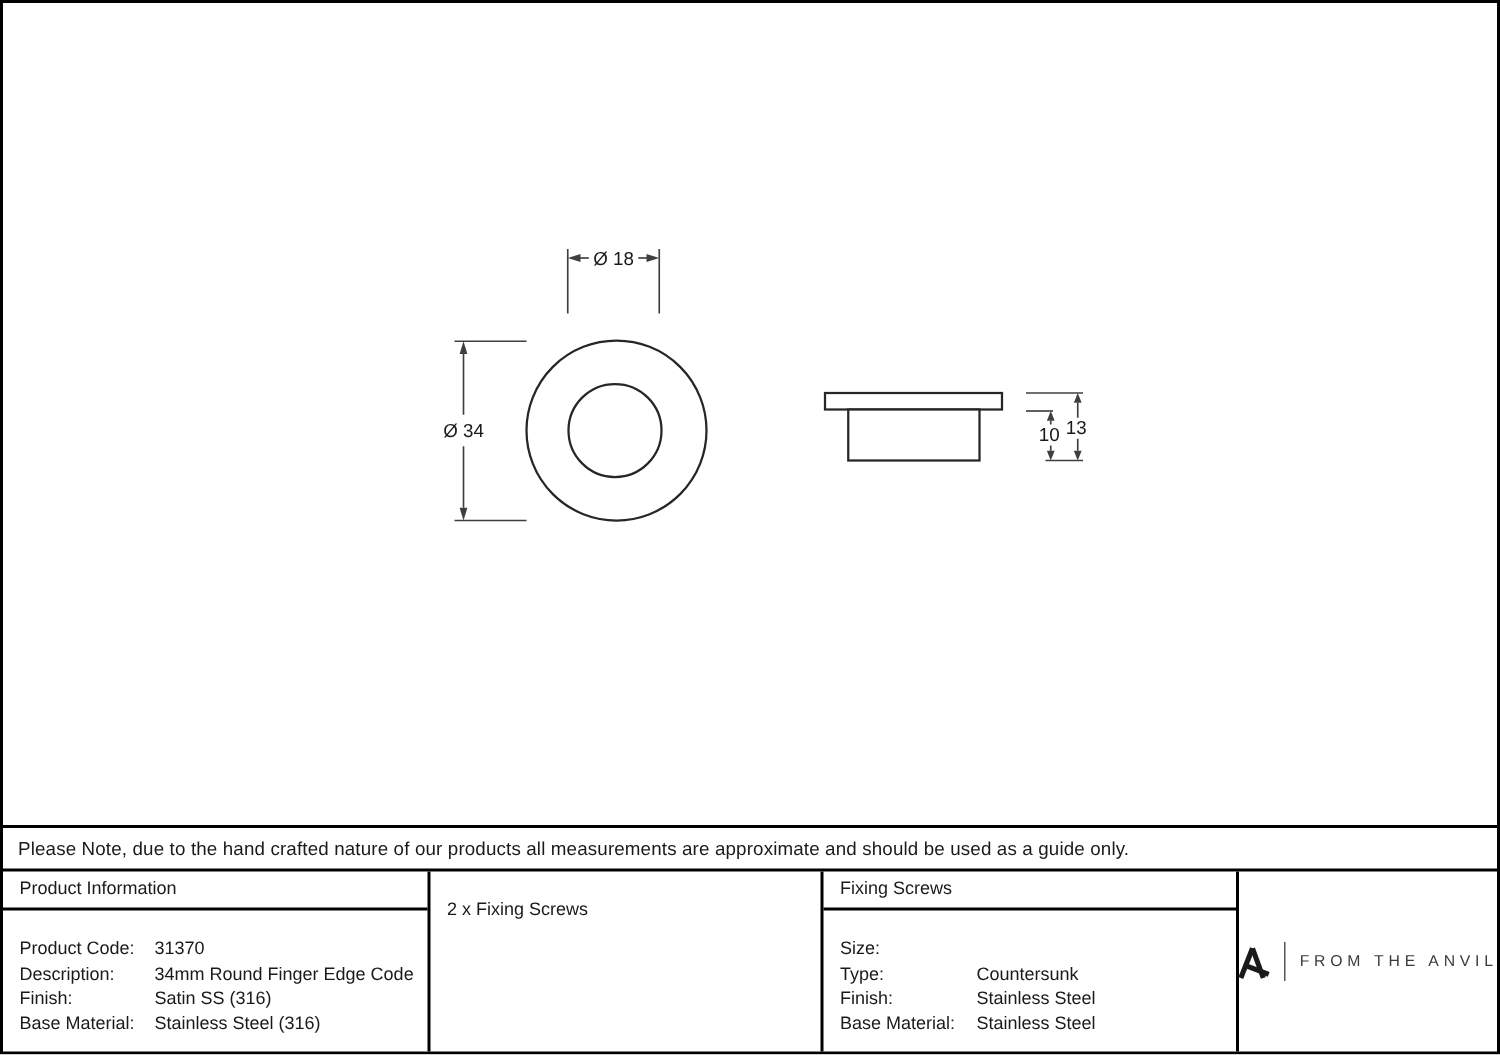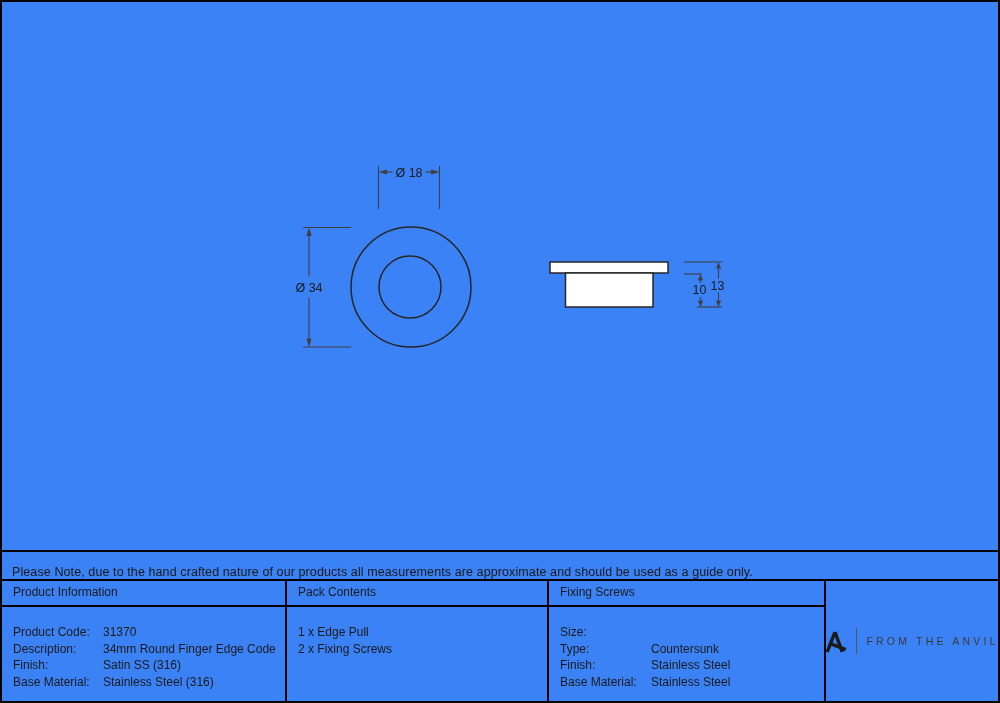--- a/index.html
+++ b/index.html
@@ -5,21 +5,21 @@
   html, body {
     margin: 0;
     padding: 0;
     background: #e8e8e8;
     font-family: "Liberation Sans", sans-serif;
   }
   .page {
     position: relative;
     width: 1000px;
     height: 703px;
-    background: #3b82f6;
+    background: #ffffff;
     color: #1a1a1a;
     overflow: hidden;
   }
   .page-border {
     position: absolute;
     inset: 0;
     border: 2px solid #000000;
     pointer-events: none;
     z-index: 10;
   }
@@ -36,21 +36,21 @@
   .note-bar {
     position: absolute;
     left: 0;
     right: 0;
     top: 550px;
     height: 31px;
     box-sizing: border-box;
     border-top: 2px solid #000000;
     border-bottom: 2px solid #000000;
     display: flex;
-    align-items: flex-end;
+    align-items: center;
     padding-left: 12px;
     font-size: 12.5px;
     letter-spacing: 0.1px;
   }
   .info-table {
     position: absolute;
     left: 2px;
     right: 2px;
     top: 581px;
     bottom: 2px;
@@ -192,23 +192,21 @@
           <span>Satin SS (316)</span>
         </div>
         <div class="spec-row">
           <span>Base Material:</span>
           <span>Stainless Steel (316)</span>
         </div>
       </div>
     </div>
 
     <div class="info-col">
-      <div class="col-header">Pack Contents</div>
       <div class="col-body">
-        <div class="pack-item">1 x Edge Pull</div>
         <div class="pack-item">2 x Fixing Screws</div>
       </div>
     </div>
 
     <div class="info-col">
       <div class="col-header">Fixing Screws</div>
       <div class="col-body">
         <div class="spec-row wide-label">
           <span>Size:</span>
         </div>

